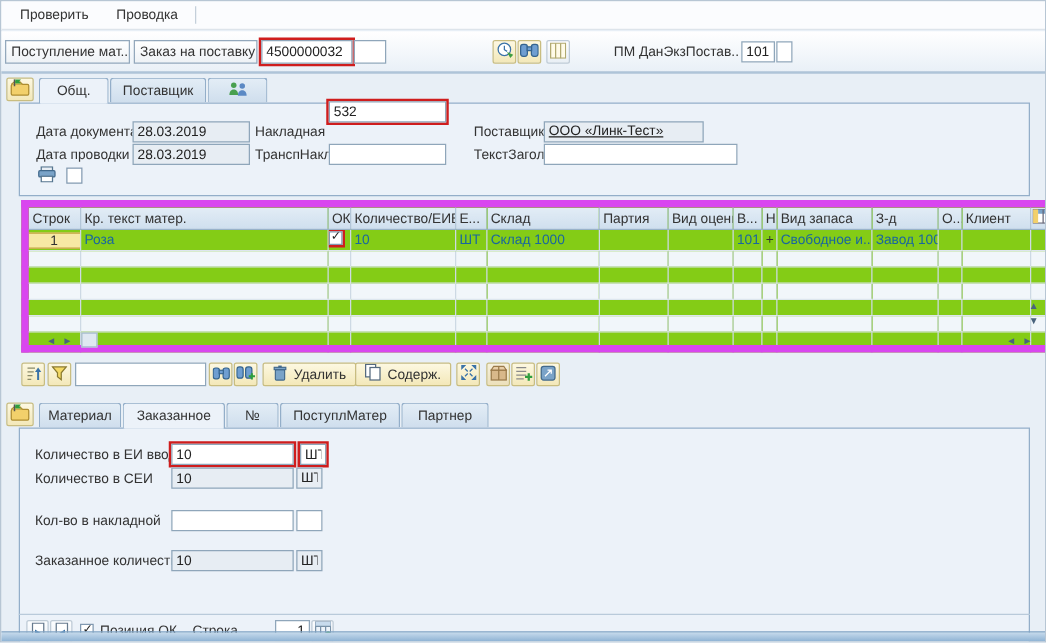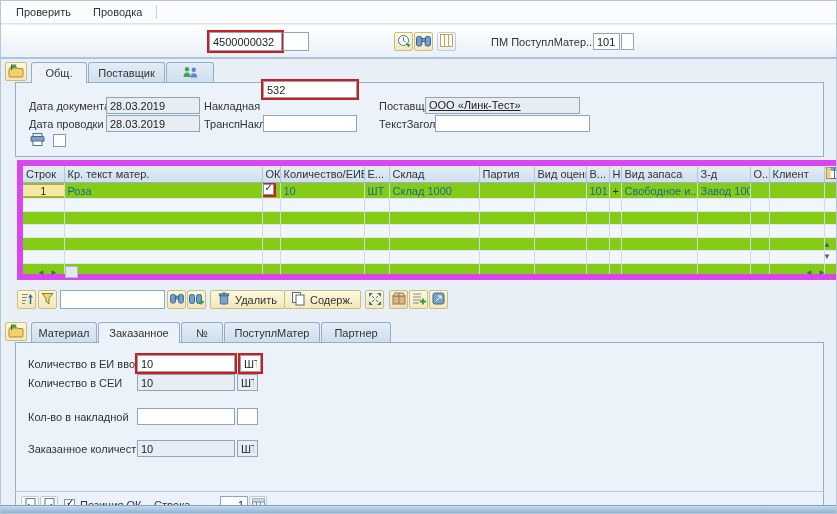--- a/index.html
+++ b/index.html
@@ -76,20 +76,26 @@
 
 <div id="app">
 
   <div class="menubar">
     <div class="menuitem">Проверить</div>
     <div class="menuitem">Проводка</div>
     <div class="menusep"></div>
   </div>
 
   <div class="topbar"></div>
+  <div class="combo" style="left:3px;top:31px;width:100px">
+    <span>Поступление мат..</span>
+  </div>
+  <div class="combo" style="left:106px;top:31px;width:99px">
+    <span>Заказ на поставку</span>
+  </div>
   <input class="fld red" style="left: 208px; top: 31px; width: 73px; height: 19px;" value="4500000032">
   <input class="fld" style="left: 282px; top: 31px; width: 26px; height: 19px;" value="">
 
   <div class="ibtn" style="left:393px;top:31px">
     <span>
       <svg width="14" height="14" viewBox="0 0 14 14">
           <circle cx="6.5" cy="6.5" r="5" fill="#fff" stroke="#3a72a8"></circle>
           <path d="M6.5 3.5V6.8l2.2 1.3" stroke="#3a72a8" fill="none"></path>
           <path d="M8.6 8.6l5 2.2-2.4 2.6z" fill="#3f9e3f"></path>
         </svg>
@@ -107,21 +113,21 @@
   <div class="ibtn plain" style="left:436px;top:31px">
     <span>
       <svg width="13" height="13" viewBox="0 0 13 13">
           <rect x="0.5" y="0.5" width="12" height="12" fill="#fffbe8" stroke="#b1a96f"></rect>
           <line x1="4.5" y1="0.5" x2="4.5" y2="12.5" stroke="#b1a96f"></line>
           <line x1="8.5" y1="0.5" x2="8.5" y2="12.5" stroke="#b1a96f"></line>
         </svg>
     </span>
   </div>
 
-  <span class="lbl" style="left:490px;top:35px">ПМ ПоступлМатер..</span>
+  <span class="lbl" style="left:490px;top:35px">ПМ ДанЭкзПостав..</span>
   <input class="fld" style="left: 592px; top: 32px; width: 27px;" value="101">
   <input class="fld" style="left: 620px; top: 32px; width: 13px;" value="">
 
   <div class="bluerule"></div>
 
   <div class="ibtn" style="left:4px;top:61px;width:22px;height:19px">
     <span>
       <svg width="16" height="14" viewBox="0 0 16 14">
           <rect x="1" y="4.5" width="14" height="8.5" rx="1" fill="#f2d06b" stroke="#ad8c2f"></rect>
           <path d="M1 4.5l2.5-2h4.5l2 2" fill="#f2d06b" stroke="#ad8c2f"></path>
@@ -167,21 +173,21 @@
     </span>
   </div>
   <div class="cb" style="position:absolute;left:52px;top:133px"></div>
 
   <span class="lbl" style="left:203px;top:99px">Накладная</span>
   <input class="fld red" style="left: 262px; top: 80px; width: 94px;" value="532">
   <span class="lbl" style="left:203px;top:117px">ТранспНакладная</span>
   <input class="fld" style="left: 262px; top: 114px; width: 94px;" value="">
 
   <span class="lbl" style="left:378px;top:99px">Поставщик</span>
-  <div class="fld ro" style="left:424px;top:96px;width:155px">
+  <div class="fld ro" style="left:434px;top:96px;width:128px">
     <span style="text-decoration:underline">ООО «Линк-Тест»</span>
   </div>
   <span class="lbl" style="left:378px;top:117px">ТекстЗагол</span>
   <input class="fld" style="left: 434px; top: 114px; width: 155px;" value="">
 
   <table class="grid" style="left:16px;top:159px">
     <colgroup>
       <col style="width:44px">
         <col style="width:198px">
         <col style="width:18px">

